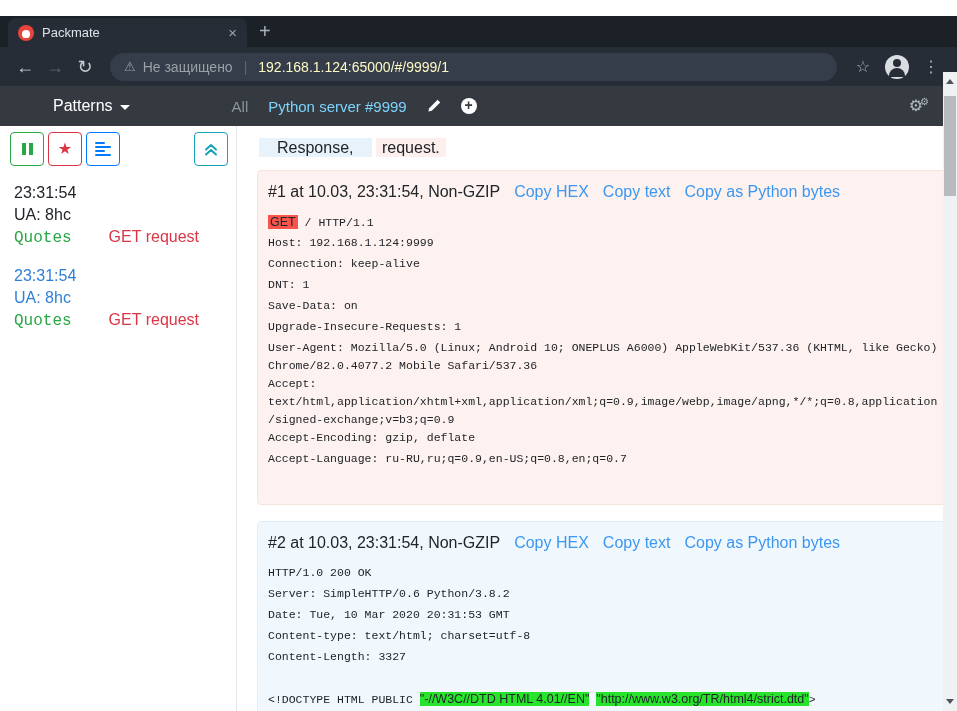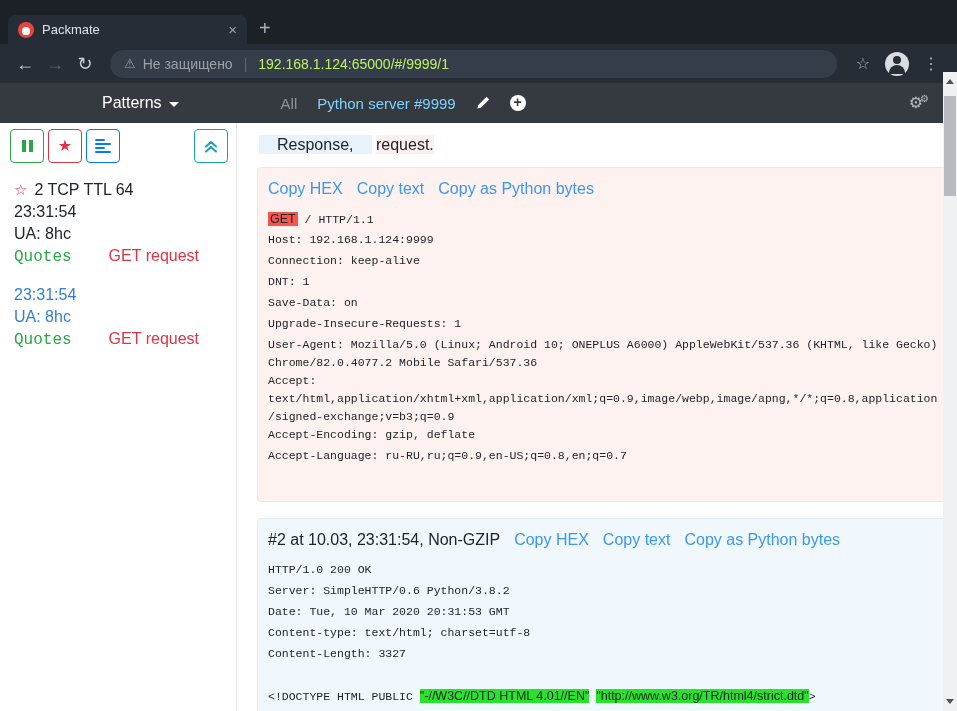--- a/index.html
+++ b/index.html
@@ -1,48 +1,48 @@
 <!DOCTYPE html>
 <html style="--link: #3b97f0; --green: #28a745; --red: #dc3545; --selected: #2f7fd8; --mark-red-bg: #f8544b; --mark-green-bg: #28e32c; --req-bg: #fdf2ef; --req-border: #f8e3de; --res-bg: #f0f8fd; --res-border: #dfeef7; --req-hl: #fcefed; --res-hl: #e7f2fa;"><head>
 <meta charset="utf-8">
 <style>
   * { margin:0; padding:0; box-sizing:border-box; }
   html,body { width:957px; height:711px; overflow:hidden; background:#fff;
               font-family:"Liberation Sans", sans-serif; }
 
   
-  .tabstrip { height:44px; background:#1c2128; display:flex; align-items:flex-end; }
+  .tabstrip { height:31px; background:#1c2128; display:flex; align-items:flex-end;margin-top:16px; }
   .tab { width:239px; height:29px; background:#272d37; border-radius:8px 8px 0 0;
          margin-left:8px; display:flex; align-items:center; padding:0 10px; gap:8px; }
   .favicon { width:16px; height:16px; border-radius:50%; background:#e8453c; position:relative; flex:none; }
   .favicon::after { content:""; position:absolute; left:4px; top:5px; width:8px; height:8px;
                     background:#fff; border-radius:50% 50% 45% 45%; }
   .tab-title { color:#dde1e6; font-size:13px; flex:1; }
   .tab-close { color:#9aa2ac; font-size:15px; line-height:15px; }
   .newtab { color:#aab1ba; font-size:20px; line-height:20px; margin:0 0 6px 12px; }
 
   .toolbar { height:39px; background:#272d37; display:flex; align-items:center; padding:0 10px; }
   .nav-ico { width:30px; text-align:center; color:#c6cbd2; font-size:18px; line-height:18px; }
   .nav-ico.disabled { color:#5b636e; }
   .urlbar { flex:1; height:28px; background:#353d4a; border-radius:14px; margin:0 10px;
             display:flex; align-items:center; padding:0 14px; gap:7px;
             color:#9aa0a6; font-size:14px; }
   .warn-ico { font-size:13px; }
   .url-sep { color:#5d6674; margin:0 4px; }
-  .url-text { color:#bef264; }
+  .url-text { color:#fef9c3; }
   .right-ico { width:32px; text-align:center; color:#aab1ba; font-size:16px; }
   .avatar { width:24px; height:24px; border-radius:50%; background:#d9dce1; position:relative; margin:0 6px; }
   .avatar::before { content:""; position:absolute; left:8px; top:4px; width:8px; height:8px;
                     border-radius:50%; background:#272d37; }
   .avatar::after { content:""; position:absolute; left:4px; top:13px; width:16px; height:9px;
                    border-radius:8px 8px 0 0; background:#272d37; }
 
   
   .appbar { height:40px; background:#343a40; display:flex; align-items:center; position:relative; }
-  .patterns { margin-left:102px; color:#fff; font-size:16px; display:flex; align-items:center; gap:7px; }
+  .patterns { margin-left:53px; color:#fff; font-size:16px; display:flex; align-items:center; gap:7px; }
   .caret { width:0; height:0; border-left:5px solid transparent; border-right:5px solid transparent;
            border-top:5px solid #fff; margin-top:2px; }
   .pattern-nav { margin-left:102px; display:flex; align-items:center; gap:20px; font-size:15px; }
   .nav-all { color:#8c949b; }
   .nav-active { color:#7dd3fc; }
   .pencil { display:flex; }
   .plus-circle { width:16px; height:16px; border-radius:50%; background:#fff; color:#343a40;
                  font-size:14px; line-height:15px; font-weight:bold; text-align:center; }
   .gears { position:absolute; right:25px; top:10px; color:#b3b9c0; font-size:16px; }
   .gears .g2 { font-size:10px; position:relative; top:-6px; left:-3px; }
@@ -71,21 +71,21 @@
   .stream-item.selected { color:var(--selected); }
   .star-o { color:var(--red); margin-right:7px; font-size:15px; }
   .tag { margin-right:5px; }
   .tag-green { color:var(--green);font-family:Liberation Mono, monospace; }
   .tag-red { color:var(--red);margin-left:32px; }
   .no-results { text-align:center; color:#6c757d; font-size:16px; margin-top:26px; }
 
   .main { flex:1; padding:13px 7px 0 20px; overflow:hidden; }
   .legend { font-size:16px; color:#212529; margin-bottom:13px; margin-left:2px; }
   .legend .hl-res { background:var(--res-hl); padding:1px 18px; }
-  .legend .hl-req { background:var(--req-hl); padding:1px 0; }
+  .legend .hl-req { background:var(--req-hl); padding:1px 6px; }
 
   .packet { border-radius:4px; margin-bottom:16px; padding:12px 10px 12px 10px; }
   .packet.request  { background:var(--req-bg); border:1px solid var(--req-border); }
   .packet.response { background:var(--res-bg); border:1px solid var(--res-border); }
   .packet-head { font-size:16px; color:#212529; margin:0 0 12px 0; display:flex; gap:14px; align-items:baseline; flex-wrap:nowrap; }
   .copy-link { color:var(--link); cursor:pointer; white-space:nowrap; }
   .packet-body { font-family:"Liberation Mono", monospace; font-size:11.5px; line-height:18px;
                  color:#212529; white-space:pre-wrap; overflow-wrap:break-word; }
   .pline { min-height:21px; }
   .mark-red   { background:var(--mark-red-bg);   font-family:"Liberation Sans",sans-serif; font-size:12.5px; padding:0 2px; }
@@ -171,41 +171,41 @@
       </div>
       <div class="sbtn b-teal">
         <svg width="16" height="16" viewBox="0 0 16 16" fill="none" stroke="#17a2b8" stroke-width="2" stroke-linecap="round" stroke-linejoin="round">
           <path d="M3 8.5l5-4.5 5 4.5"></path>
             <path d="M3 13.5l5-4.5 5 4.5"></path>
         </svg>
       </div>
     </div>
     <div class="streams" id="streams">
         <div class="stream-item">
-          <div class="stream-title"><span class="star-o">☆</span><span>2 TCP TTL 64</span></div>
           <div>23:31:54</div>
           <div>UA: 8hc</div>
           <div><span class="tag tag-green">Quotes</span><span class="tag tag-red">GET request</span></div>
         </div>
         <div class="stream-item selected">
           <div>23:31:54</div>
           <div>UA: 8hc</div>
           <div><span class="tag tag-green">Quotes</span><span class="tag tag-red">GET request</span></div>
         </div>
       </div>
   </aside>
 
   <main class="main">
     <div class="legend">
       <span class="hl-res">Response,</span>
       <span class="hl-req">request.</span>
     </div>
     <div id="packets">
         <div class="packet request">
           <div class="packet-head">
+            <span>#1 at 10.03, 23:31:54, Non-GZIP</span>
             <span class="copy-link">Copy HEX</span>
             <span class="copy-link">Copy text</span>
             <span class="copy-link">Copy as Python bytes</span>
           </div>
           <div class="packet-body"><div class="pline"><span class="mark-red">GET</span> / HTTP/1.1</div><div class="pline">Host: 192.168.1.124:9999</div><div class="pline">Connection: keep-alive</div><div class="pline">DNT: 1</div><div class="pline">Save-Data: on</div><div class="pline">Upgrade-Insecure-Requests: 1</div><div class="pline">User-Agent: Mozilla/5.0 (Linux; Android 10; ONEPLUS A6000) AppleWebKit/537.36 (KHTML, like Gecko) Chrome/82.0.4077.2 Mobile Safari/537.36</div><div class="pline">Accept: text/html,application/xhtml+xml,application/xml;q=0.9,image/webp,image/apng,*/*;q=0.8,application/signed-exchange;v=b3;q=0.9</div><div class="pline">Accept-Encoding: gzip, deflate</div><div class="pline">Accept-Language: ru-RU,ru;q=0.9,en-US;q=0.8,en;q=0.7</div><div class="pline">&nbsp;</div></div>
         </div>
         <div class="packet response">
           <div class="packet-head">
             <span>#2 at 10.03, 23:31:54, Non-GZIP</span>
             <span class="copy-link">Copy HEX</span>

